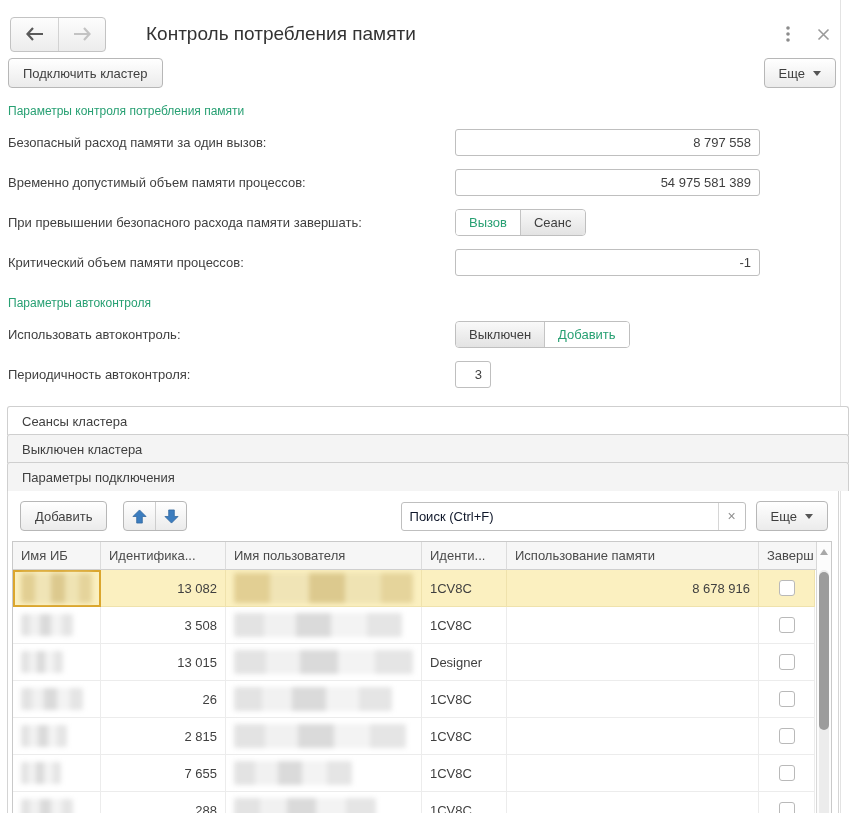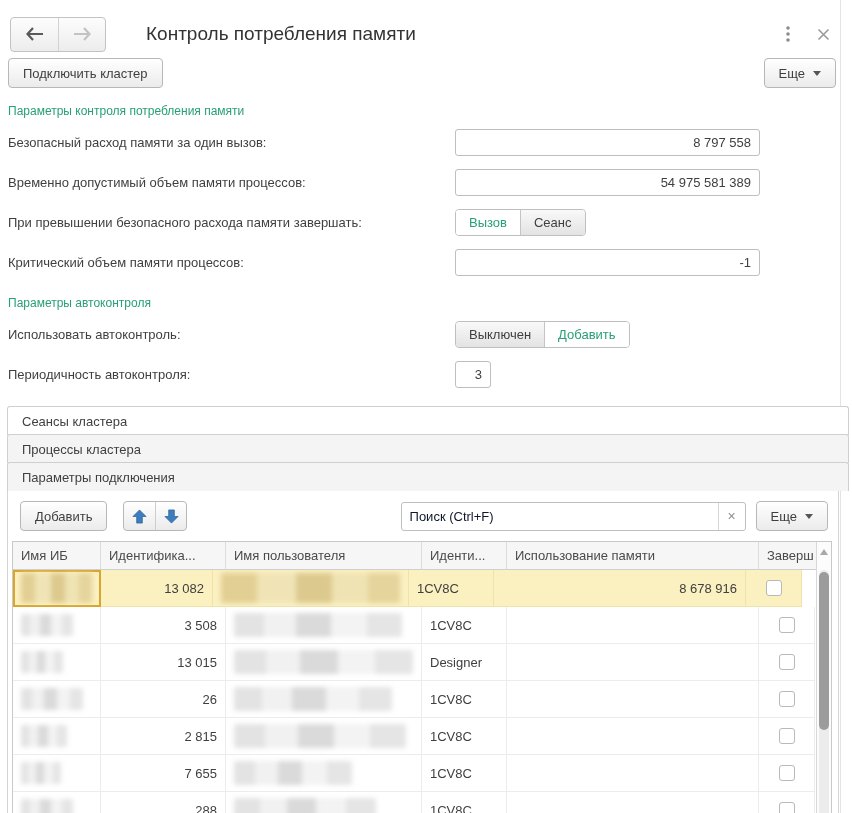--- a/index.html
+++ b/index.html
@@ -163,21 +163,21 @@
   </div>
 </div>
 
 <div class="frow">
   <div class="flabel">Периодичность автоконтроля:</div>
   <div class="input small">3</div>
 </div>
 
 <div class="tabs">
   <div class="tab active">Сеансы кластера</div>
-  <div class="tab">Процессы кластера</div>
+  <div class="tab">Выключен кластера</div>
   <div class="tab">Параметры подключения</div>
 </div>
 
 <div class="tabpage">
 
   <div class="ttoolbar">
     <div class="btn">Добавить</div>
     <div class="arrowgroup">
       <div class="arrowbtn">
         <svg width="15" height="15" viewBox="0 0 16 16">
@@ -210,21 +210,21 @@
           <div class="cell" style="width: 85px;">Иденти...</div>
           <div class="cell" style="width: 252px;">Использование памяти</div>
           <div class="cell" style="width: 71px;">Заверш</div>
         </div>
     </div>
     <div class="tbody" id="body-rows">
         <div class="trow sel">
           <div class="cell active-cell" style="width: 88px;">
             <div class="redact tan" style="width: 86px; height: 30px;"></div>
           </div>
-          <div class="cell num" style="width: 112px;">13 082</div>
+          <div class="cell num" style="width: 125px;">13 082</div>
           <div class="cell" style="width: 196px;">
             <div class="redact tan" style="width: 188px; height: 30px;"></div>
           </div>
           <div class="cell" style="width: 85px;">1CV8C</div>
           <div class="cell num" style="width: 252px;">8 678 916</div>
           <div class="cell ctr" style="width: 56px;">
             <span class="checkbox"></span>
           </div>
         </div>
         <div class="trow">

